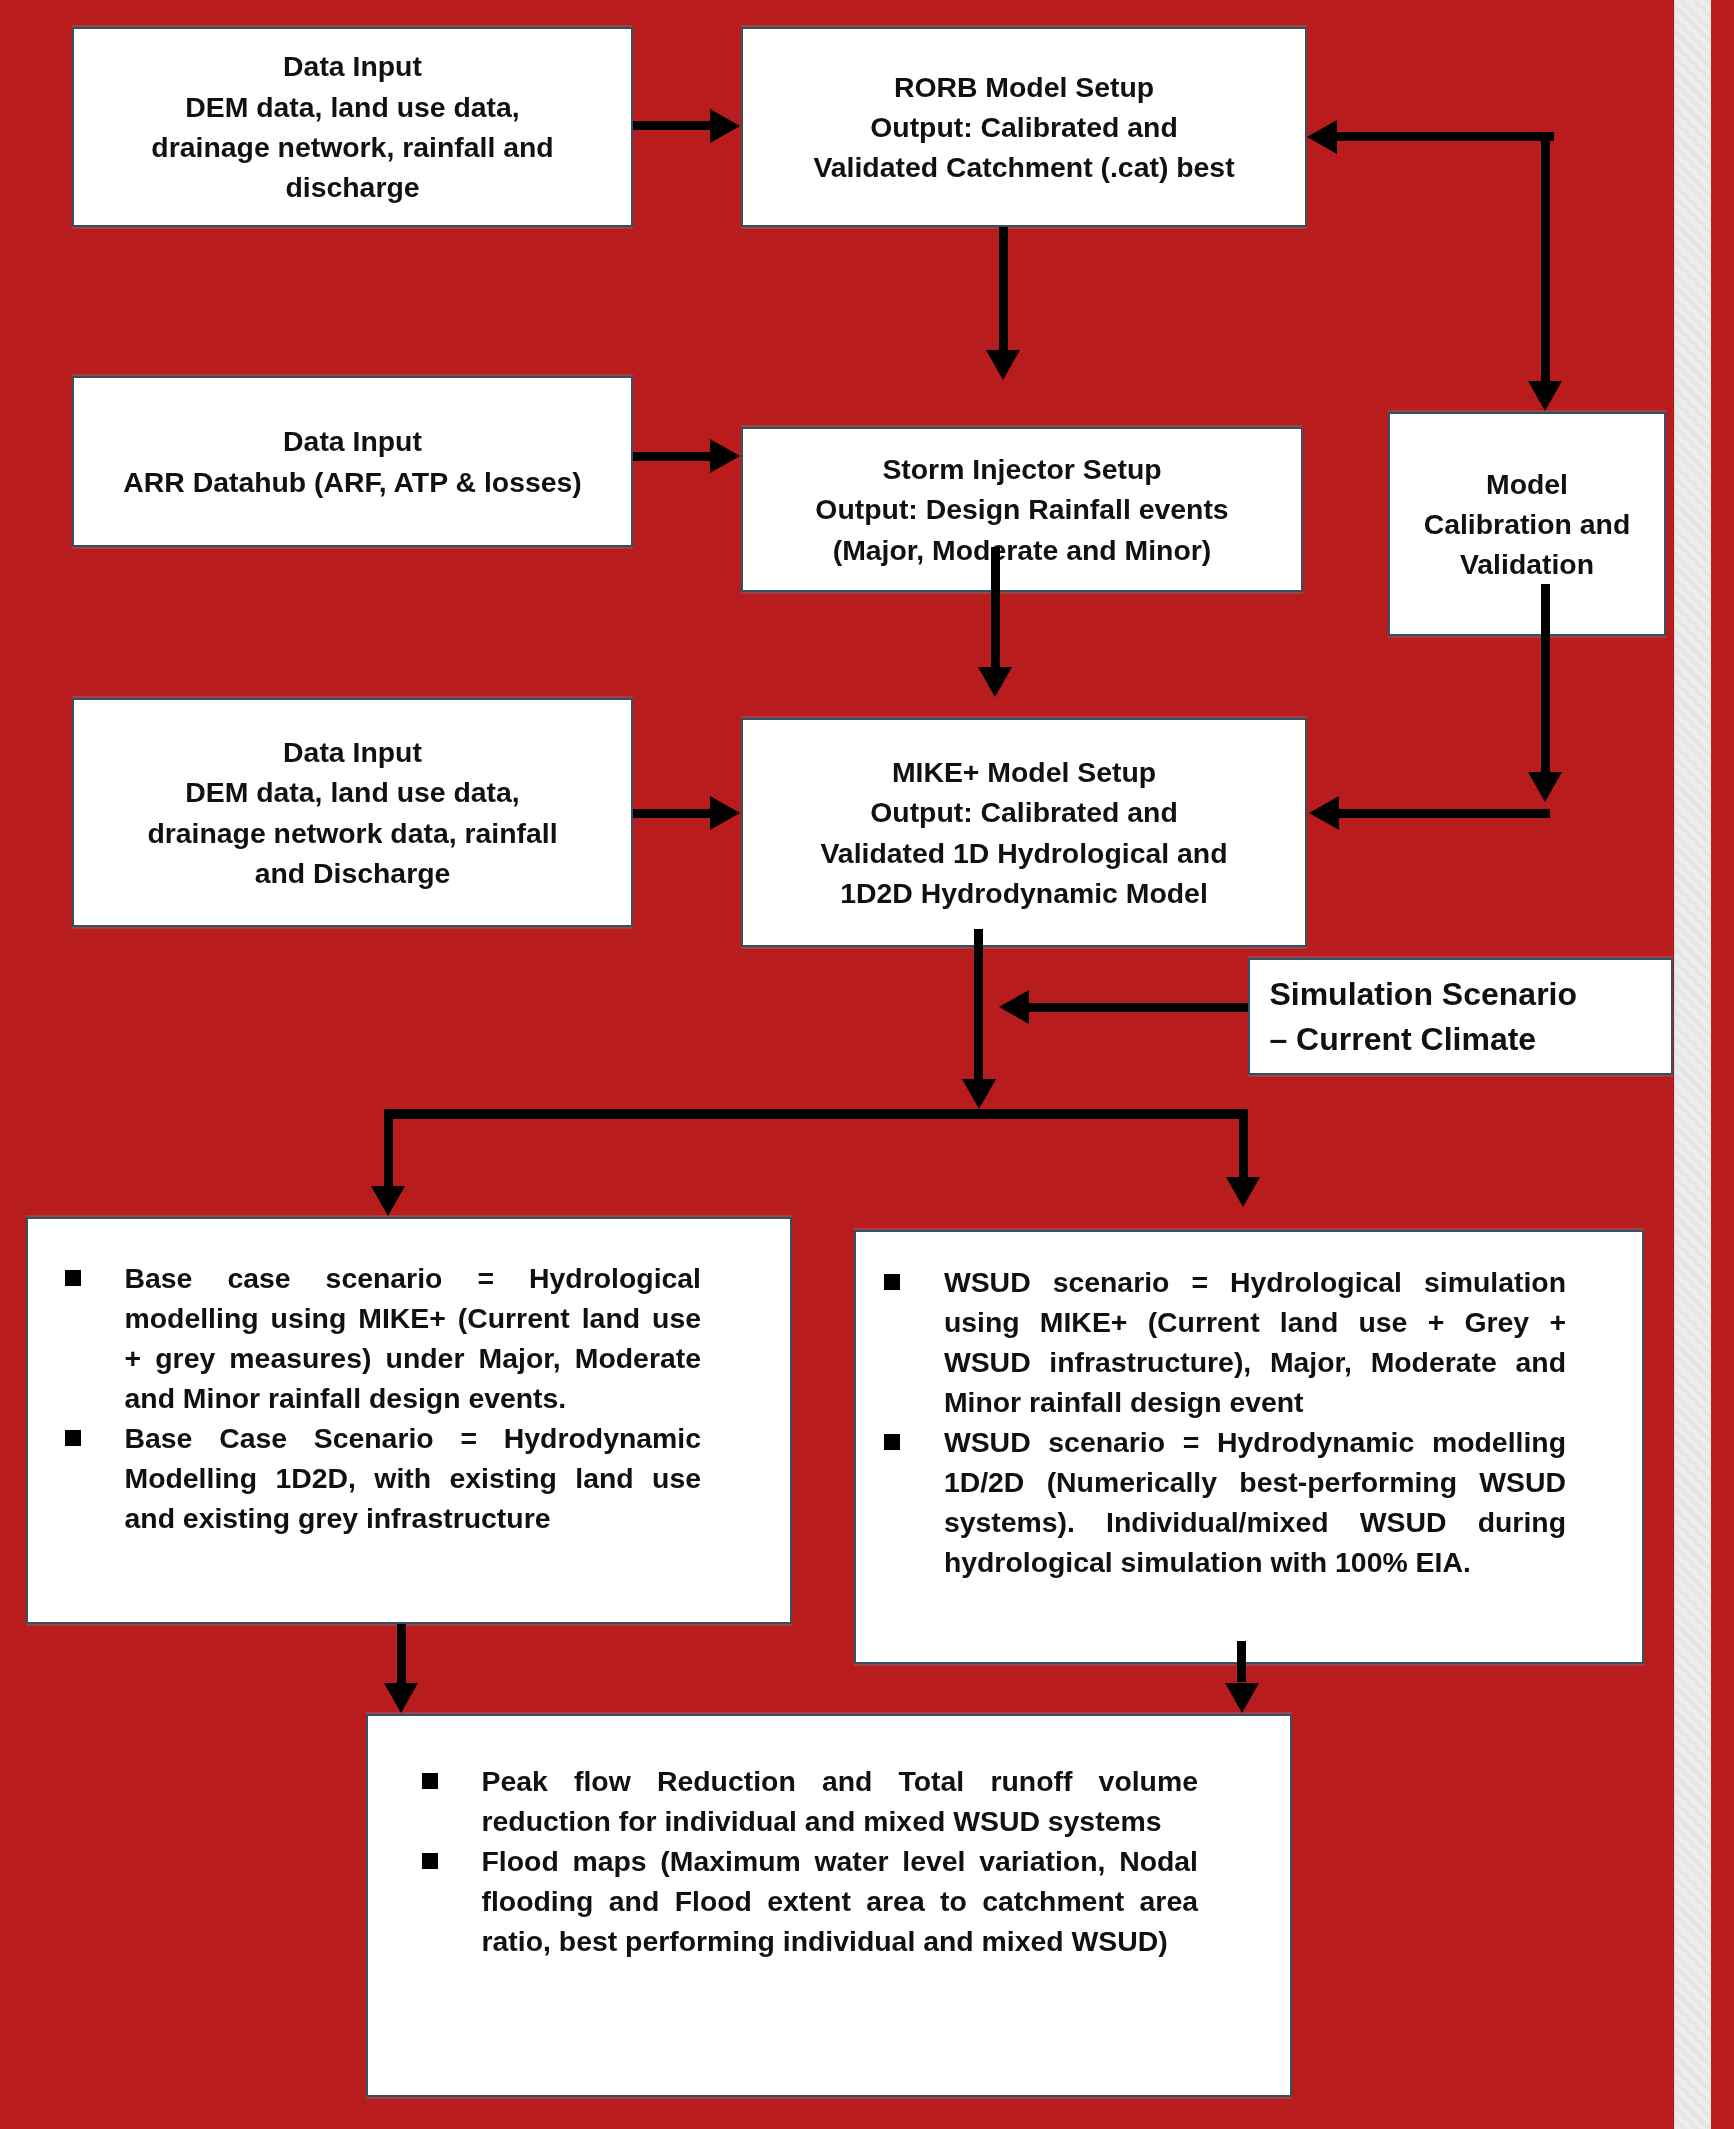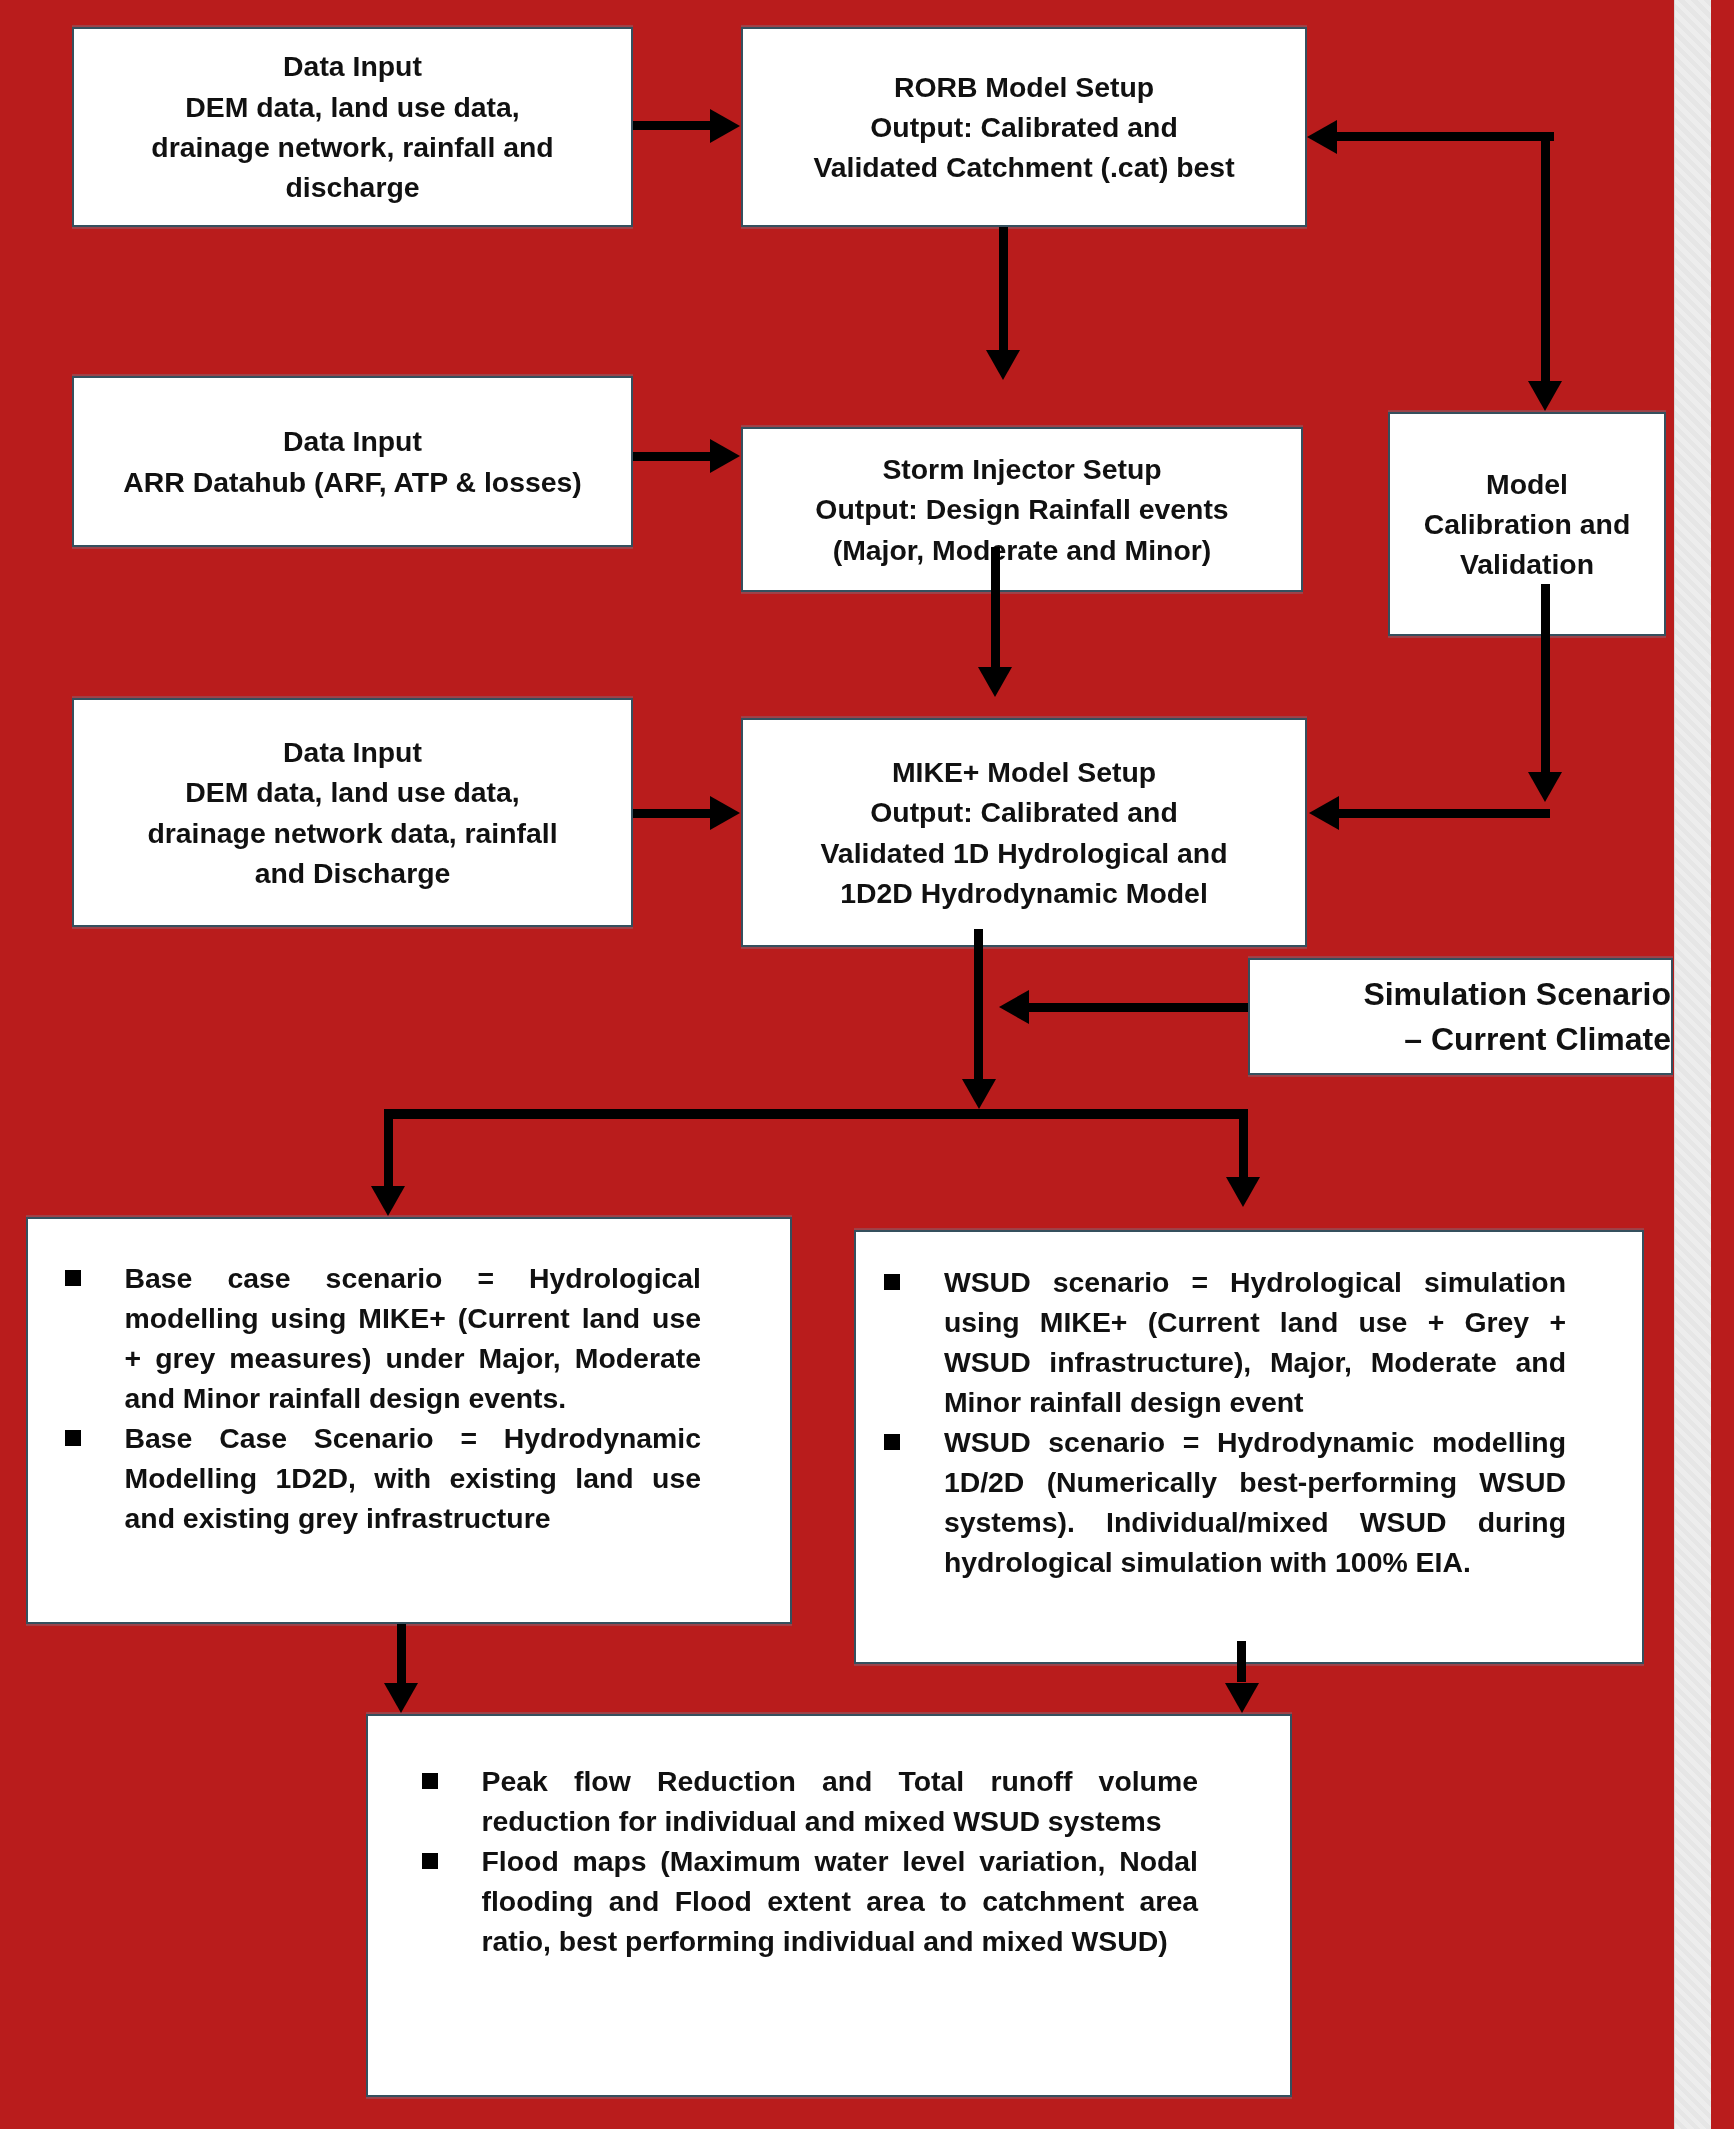--- a/index.html
+++ b/index.html
@@ -10,21 +10,21 @@
   .edge-strip{position:absolute;left:1674px;top:0;width:37px;height:2129px;
     background:repeating-linear-gradient(45deg,#ededed 0 4.5px,#e6e6e6 4.5px 9px);
     border-left:1.9px solid #d7d7d7;box-sizing:border-box;}
 
   
   .node{position:absolute;background:#ffffff;border:2.6px solid #35505e;box-sizing:border-box;
     box-shadow:0 1.9px 0 rgba(110,140,160,.35), 0 -1.9px 0 rgba(110,140,160,.35);}
   .node.center{display:flex;align-items:center;justify-content:center;}
   .node .txt{white-space:pre-line;text-align:center;font-size:28.4px;line-height:1.42;width:100%;}
   .node.sim{display:flex;align-items:center;}
-  .node.sim .txt{text-align:right;font-size:32px;line-height:1.38;padding-left:19.4px;}
+  .node.sim .txt{text-align:left;font-size:32px;line-height:1.38;padding-left:19.4px;}
 
   
   .bbox{display:block;}
   .brow{display:flex;align-items:flex-start;}
   .bsq{flex:0 0 auto;width:15.5px;height:15.5px;background:#000;margin-top:12.3px;}
   .btxt{flex:1;margin-left:44px;font-size:28.4px;line-height:40px;text-align:justify;}
   .pad-base{padding:39px 89px 0 37px;}
   .pad-wsud{padding:30px 76px 0 28.4px;margin-top:22px;}
   .pad-res{padding:45px 92px 0 54px;}
 

